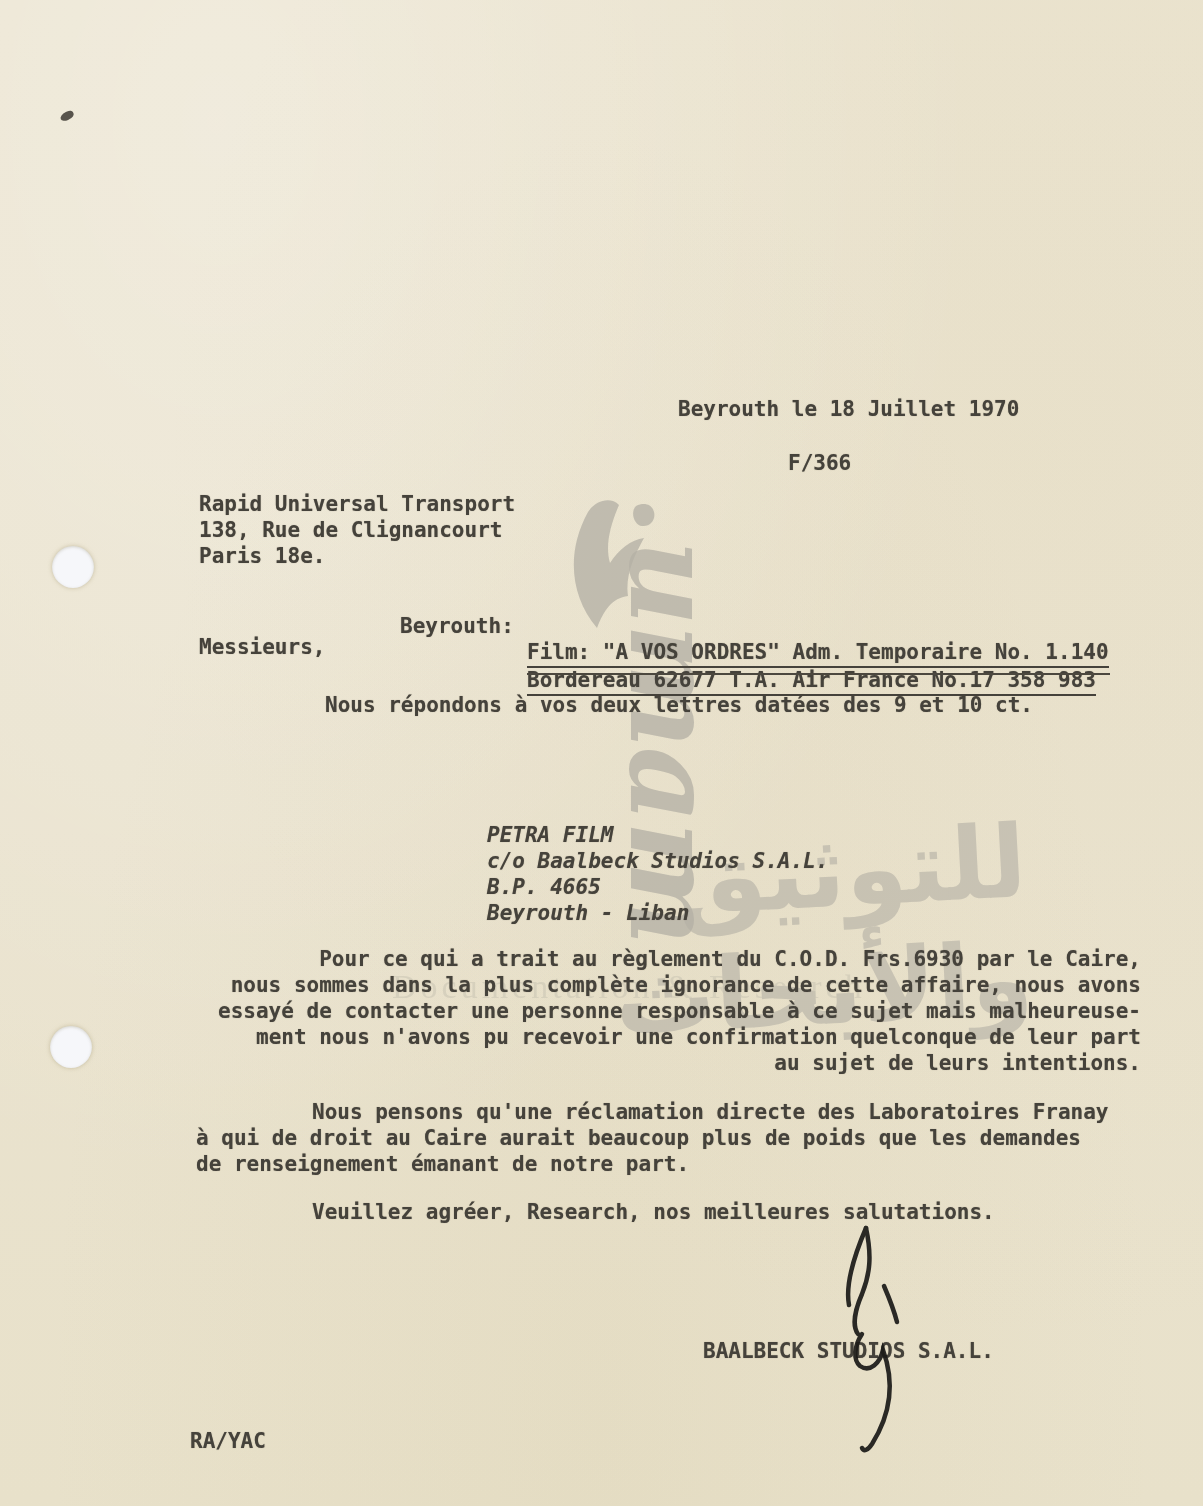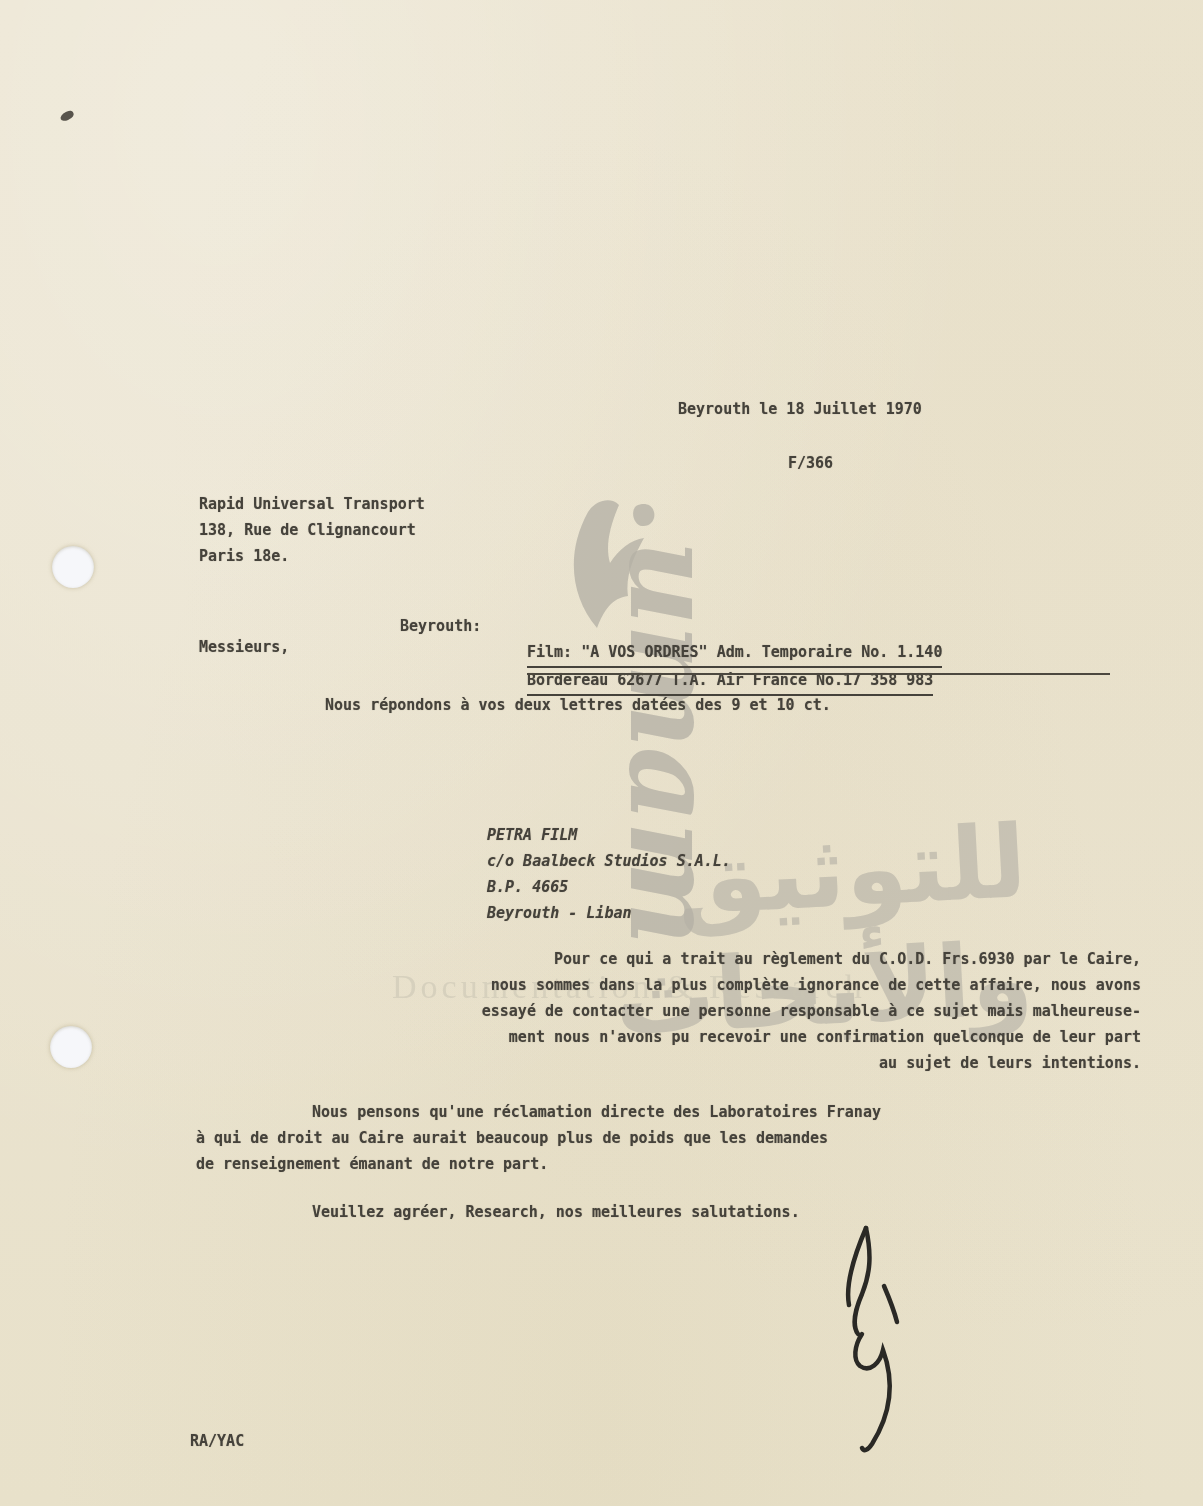--- a/index.html
+++ b/index.html
@@ -12,21 +12,21 @@
       radial-gradient(ellipse at 18% 8%, rgba(255,255,255,0.28), transparent 55%),
       radial-gradient(ellipse at 85% 30%, rgba(210,195,150,0.10), transparent 60%),
       radial-gradient(ellipse at 50% 95%, rgba(200,185,140,0.12), transparent 65%),
       linear-gradient(180deg,#ebe4d0 0%, #eae3cf 55%, #e8e1ca 100%);
     font-family:"DejaVu Sans Mono", monospace;
   }
   .typed{
     position:absolute;
     color:#45423b;
     font-weight:bold;
-    font-size:15px;
+    font-size:21px;
     line-height:26px;
     white-space:pre-line;
     letter-spacing:0;
     text-shadow:0 0 1px rgba(70,64,52,0.45);
     z-index:3;
   }
   .indent{text-indent:116px;}
   .u-line{border-bottom:2px solid #45423b;padding-bottom:1px;display:inline-block;}
   .rule{position:absolute;background:#4c483f;height:2px;z-index:3;}
   .hole{
@@ -116,16 +116,17 @@
 
   <svg class="sig" style="left:800px;top:1222px;width:150px;height:235px;" viewBox="0 0 150 235">
     <g fill="none" stroke="#1b1a18" stroke-width="4.5" stroke-linecap="round" opacity="0.92">
       <path d="M66 6 C54 34 45 62 49 83"></path>
       <path d="M66 6 C72 34 70 52 62 72 C55 88 52 104 58 112"></path>
       <path d="M84 64 C90 78 94 88 97 100"></path>
       <path d="M62 112 C54 124 53 138 60 144 C70 151 80 141 83 128 C94 158 92 190 72 222 C68 228 64 230 62 226"></path>
     </g>
   </svg>
 
+  <div class="typed" style="left:703px;top:1338px;">BAALBECK STUDIOS S.A.L.</div>
 
   <div class="typed" style="left:190px;top:1428px;">RA/YAC</div>
 
 </div>
 
 </body></html>

